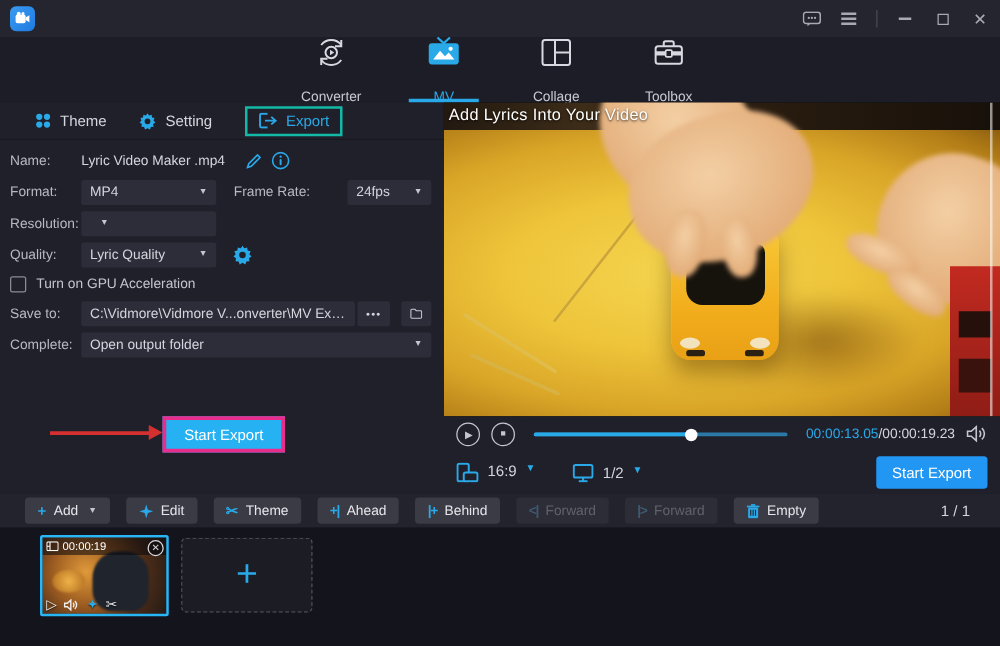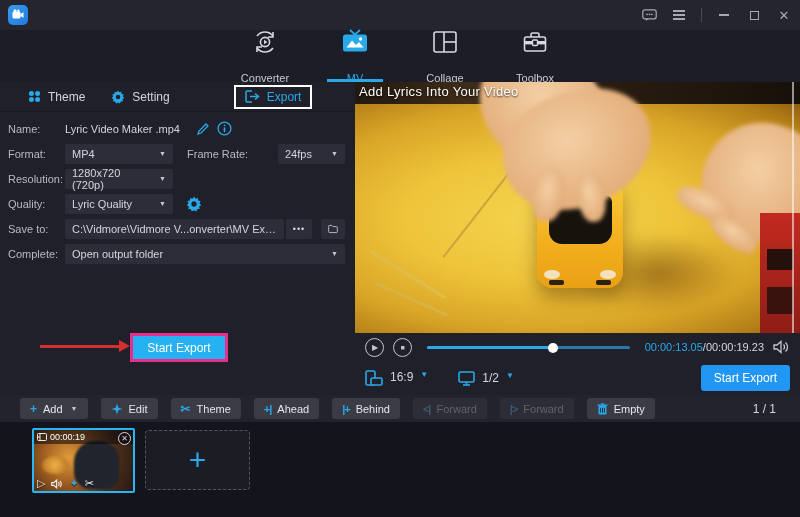--- a/index.html
+++ b/index.html
@@ -30,21 +30,21 @@
 
   
   .main { display:flex; height:313px; }
   .left-panel { position:relative; width:355px; background:#20202b; }
   .right-panel { width:517px; display:flex; flex-direction:column; background:#20202b; }
 
   
   .tabs { height:30px; display:flex; align-items:center; gap:26px; padding-left:28px; border-bottom:1px solid #181820; }
   .tab { display:flex; align-items:center; gap:7px; cursor:pointer; color:#d6d6de; font-size:12px; }
   .tab.active { color:#29a9e8; }
-  .tab.hl { border:2px solid #ffffff; padding:3px 9px;margin-left:38px; }
+  .tab.hl { border:2px solid #14b8a6; padding:3px 9px; }
 
   
   .form { padding-top:4px; }
   .frow { display:flex; align-items:center; height:25px; padding:0 10px 0 8px; }
   .flabel { width:57px; flex-shrink:0; color:#b9b9c2; font-size:11px; }
   .ctl { background:#2d2d39; border-radius:2px; height:20px; display:flex; align-items:center;
          padding:0 7px; color:#d5d5dd; font-size:11px; cursor:pointer; }
   .sel { justify-content:space-between; }
   .sel .caret { color:#c5c5cf; font-size:7px; margin-left:8px; }
   .w108 { width:108px; } .w67 { width:67px; } .w280 { width:280px; }
@@ -299,39 +299,42 @@
           <span class="fr-label">Frame Rate:</span>
           <div class="ctl sel w67" style="margin-left:auto;">
             <span>24fps</span>
             <span class="caret">▼</span>
           </div>
         </div>
 
         <div class="frow">
           <span class="flabel">Resolution:</span>
           <div class="ctl sel w108">
-            <span>1280x720 (720p)</span>
             <span class="caret">▼</span>
           </div>
         </div>
 
         <div class="frow">
           <span class="flabel">Quality:</span>
           <div class="ctl sel w108">
             <span>Lyric Quality</span>
             <span class="caret">▼</span>
           </div>
           <span class="mini-ic" style="margin-left:12px;">
             <svg width="16" height="16" viewBox="0 0 14 14">
                 <path d="M7 0.5 L8.2 2.3 L10.3 1.7 L10.6 3.9 L12.7 4.4 L11.8 6.4 L13.3 8 L11.5 9.2 L11.9 11.4 L9.7 11.6 L9 13.6 L7 12.5 L5 13.6 L4.3 11.6 L2.1 11.4 L2.5 9.2 L0.7 8 L2.2 6.4 L1.3 4.4 L3.4 3.9 L3.7 1.7 L5.8 2.3 Z" fill="#29a9e8"></path>
                 <circle cx="7" cy="7" r="2.3" fill="#20202b"></circle>
               </svg>
           </span>
         </div>
 
+        <div class="frow" style="height:22px;">
+          <span class="checkbox"></span>
+          <span class="chk-lbl">Turn on GPU Acceleration</span>
+        </div>
 
         <div class="frow">
           <span class="flabel">Save to:</span>
           <div class="ctl path-box">
             <span class="path-txt">C:\Vidmore\Vidmore V...onverter\MV Exported</span>
           </div>
           <div class="ctl dots-btn">
             <span>•••</span>
           </div>
           <div class="ctl folder-btn">

